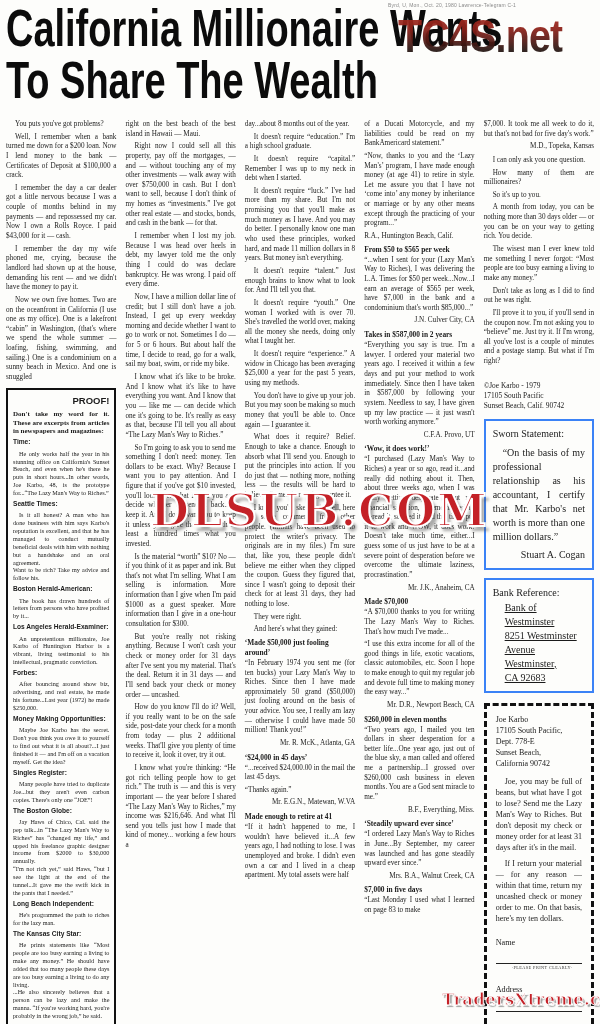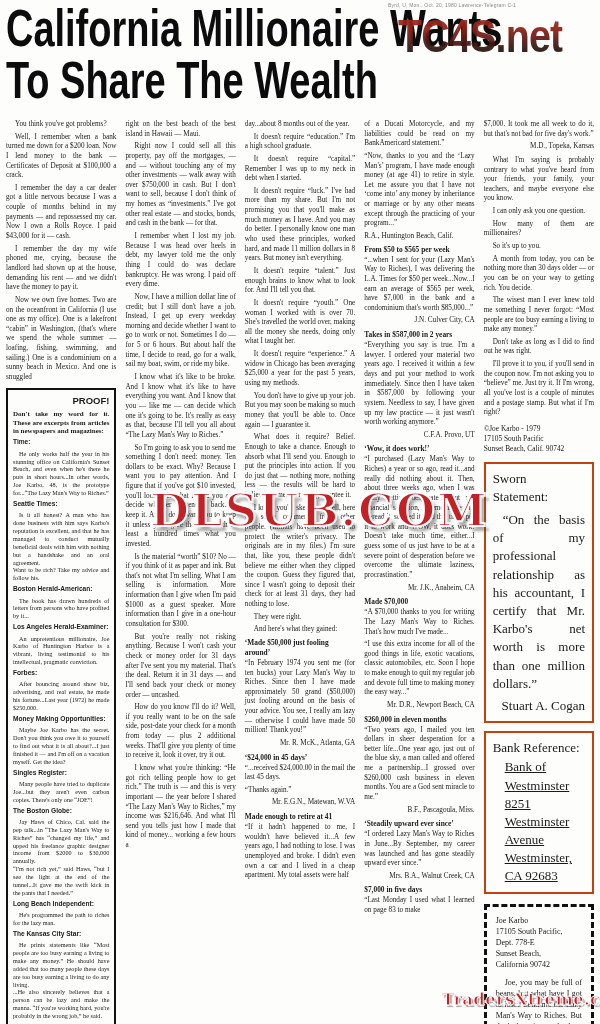--- a/index.html
+++ b/index.html
@@ -11,29 +11,29 @@
         font-weight:bold;font-size:52px;line-height:1.0;color:#0c0c0c;
         transform:scaleX(0.73);transform-origin:left top;white-space:nowrap;}
   .columns{position:absolute;top:120px;left:6px;width:588px;display:flex;gap:9px;align-items:flex-start;}
   .col{flex:1 1 0;min-width:0;font-size:7.2px;line-height:1.34;text-align:justify;}
   .col p{margin:0 0 3px;}
   .col p.p{text-indent:9px;}
   .col p.cont{text-indent:0;}
   .col p.head{font-weight:bold;text-indent:0;text-align:left;margin:3px 0 1px;font-size:7.4px;}
   .col p.sig{text-align:right;text-indent:0;margin:0 0 4px;}
   .col p.ital{text-indent:9px;}
-  .col p.copy{text-indent:0;text-align:left;white-space:pre-line;margin-top:6px;font-size:7.4px;}
+  .col p.copy{text-indent:0;text-align:left;white-space:pre-line;margin-top:14px;font-size:7.4px;}
   
   .proof{border:2px solid #111;padding:4px 5px;margin-top:5px;font-size:6.2px;line-height:1.27;}
   .proof-title{text-align:right;font-weight:bold;font-size:9.5px;margin:1px 0 3px;font-family:"Liberation Sans",sans-serif;}
   .proof-intro{font-weight:bold;font-size:7px;margin:0 0 2px;text-align:justify;}
   .proof-src{font-weight:bold;font-size:6.6px;margin:4px 0 0;text-align:left;font-family:"Liberation Sans",sans-serif;}
   .proof-txt{margin:0;text-align:justify;text-indent:6px;white-space:pre-line;}
   
-  .bbox{border:2px solid #c2410c;padding:6px 7px;margin:8px 0 0;font-size:13px;line-height:1.4;text-align:left;}
+  .bbox{border:2px solid #3b82f6;padding:6px 7px;margin:8px 0 0;font-size:10px;line-height:1.4;text-align:left;}
   .bbox .bbox-title{margin:0 0 5px;}
   .bbox .bbox-text{margin:0;text-align:justify;text-indent:10px;}
   .bbox .bbox-sig{margin:4px 0 0;text-align:right;}
   .bbox .bbox-lines{margin:0;white-space:pre-line;padding-left:0;text-decoration:underline;}
   .coupon{border:3px dashed #111;padding:8px 9px 10px;margin:10px 0 0;font-size:8px;line-height:1.38;text-align:left;}
   .coupon-address{white-space:pre-line;margin:0 0 7px;}
   .coupon p.cpara{margin:0 0 5px;text-align:justify;text-indent:9px;}
   .field{border-bottom:1px solid #222;margin-top:13px;padding-bottom:15px;display:flex;gap:34px;font-size:8.2px;}
   .field-note{font-size:4.3px;letter-spacing:.4px;color:#333;margin:1px 0 0 16px;}
   
@@ -55,21 +55,21 @@
   <div class="press-caption">Byrd, U, Mon., Oct. 20, 1980   Lawrence-Telegram C-1</div>
 
   <div class="headline">
     <div>California Millionaire Wants</div>
     <div>To Share The Wealth</div>
   </div>
 
   <div class="columns">
     <div class="col">
       <div>
-          <p class="p">You think you've got problems?</p>
+          <p class="p">You puts you've got problems?</p>
           <p class="p">Well, I remember when a bank turned me down for a $200 loan. Now I lend money to the bank — Certificates of Deposit at $100,000 a crack.</p>
           <p class="p">I remember the day a car dealer got a little nervous because I was a couple of months behind in my payments — and repossessed my car. Now I own a Rolls Royce. I paid $43,000 for it — cash.</p>
           <p class="p">I remember the day my wife phoned me, crying, because the landlord had shown up at the house, demanding his rent — and we didn't have the money to pay it.</p>
           <p class="p">Now we own five homes. Two are on the oceanfront in California (I use one as my office). One is a lakefront “cabin” in Washington, (that's where we spend the whole summer — loafing, fishing, swimming, and sailing.) One is a condominium on a sunny beach in Mexico. And one is snuggled</p>
         </div>
       <div class="proof">
         <div class="proof-title">PROOF!</div>
         <div class="proof-intro">Don't take my word for it. These are excerpts from articles in newspapers and magazines:</div>
         <div>
             <p class="proof-src">Time:</p>
@@ -150,33 +150,32 @@
           <p class="sig">C.F.A. Provo, UT</p>
           <p class="head">‘Wow, it does work!’</p>
           <p class="cont">“I purchased (Lazy Man's Way to Riches) a year or so ago, read it...and really did nothing about it. Then, about three weeks ago, when I was really getting desperate about my financial situation, I remembered it, re-read it, studied it, and this time, put it to work and WOW, it does work! Doesn't take much time, either...I guess some of us just have to be at a severe point of desperation before we overcome the ultimate laziness, procrastination.”</p>
           <p class="sig">Mr. J.K., Anaheim, CA</p>
           <p class="head">Made $70,000</p>
           <p class="cont">“A $70,000 thanks to you for writing The Lazy Man's Way to Riches. That's how much I've made...</p>
           <p class="cont">“I use this extra income for all of the good things in life, exotic vacations, classic automobiles, etc. Soon I hope to make enough to quit my regular job and devote full time to making money the easy way...”</p>
           <p class="sig">Mr. D.R., Newport Beach, CA</p>
           <p class="head">$260,000 in eleven months</p>
           <p class="cont">“Two years ago, I mailed you ten dollars in sheer desperation for a better life...One year ago, just out of the blue sky, a man called and offered me a partnership...I grossed over $260,000 cash business in eleven months. You are a God sent miracle to me.”</p>
-          <p class="sig">B.F., Pascagoula, Miss.</p>
+          <p class="sig">B.F., Everything, Miss.</p>
           <p class="head">‘Steadily upward ever since’</p>
           <p class="cont">“I ordered Lazy Man's Way to Riches in June...By September, my career was launched and has gone steadily upward ever since.”</p>
           <p class="sig">Mrs. B.A., Walnut Creek, CA</p>
           <p class="head">$7,000 in five days</p>
           <p class="cont">“Last Monday I used what I learned on page 83 to make</p>
         </div>
     </div>
     <div class="col">
       <div>
           <p class="cont">$7,000. It took me all week to do it, but that's not bad for five day's work.”</p>
           <p class="sig">M.D., Topeka, Kansas</p>
-          <p class="p">What I'm saying is probably contrary to what you've heard from your friends, your family, your teachers, and maybe everyone else you know.</p>
           <p class="p">I can only ask you one question.</p>
           <p class="p">How many of them are millionaires?</p>
           <p class="p">So it's up to you.</p>
           <p class="p">A month from today, you can be nothing more than 30 days older — or you can be on your way to getting rich. You decide.</p>
           <p class="p">The wisest man I ever knew told me something I never forgot: “Most people are too busy earning a living to make any money.”</p>
           <p class="p">Don't take as long as I did to find out he was right.</p>
           <p class="p">I'll prove it to you, if you'll send in the coupon now. I'm not asking you to “believe” me. Just try it. If I'm wrong, all you've lost is a couple of minutes and a postage stamp. But what if I'm right?</p>
           <p class="copy">©Joe Karbo - 1979
 17105 South Pacific
 Sunset Beach, Calif. 90742</p>

